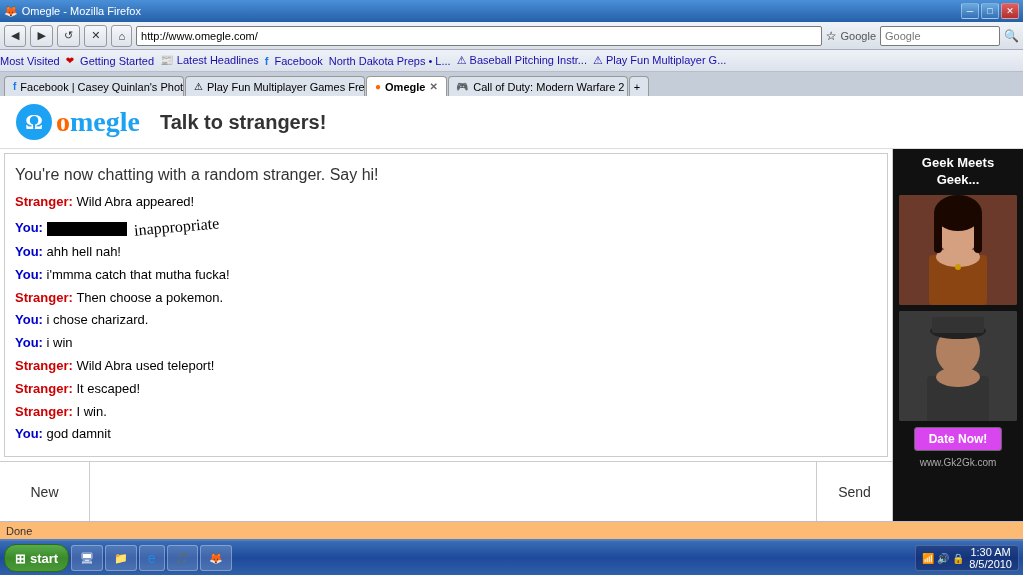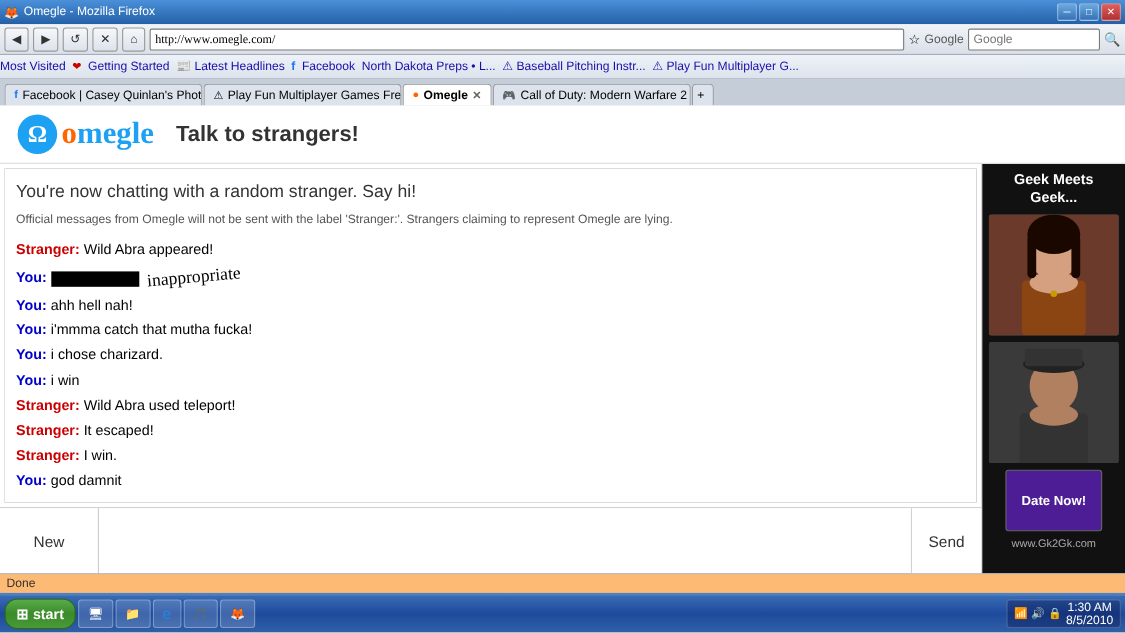--- a/index.html
+++ b/index.html
@@ -28,21 +28,21 @@
       height: 28px; display: flex; align-items: center; padding: 0 4px; gap: 4px;
       border-bottom: 1px solid #aab;
     }
     .nav-btn {
       height: 22px; padding: 0 6px; font-size: 11px; border: 1px solid #999;
       background: linear-gradient(180deg, #f5f7fa 0%, #dde3ec 100%);
       border-radius: 3px; cursor: pointer; color: #333;
     }
     .address-bar {
       flex: 1; height: 20px; border: 1px solid #7a7a7a; background: white;
-      padding: 0 4px; font-size: 11px; border-radius: 2px; font-family: Liberation Serif, serif;
+      padding: 0 4px; font-size: 11px; border-radius: 2px;
     }
     .search-box {
       width: 120px; height: 20px; border: 1px solid #7a7a7a; background: white;
       padding: 0 4px; font-size: 11px; border-radius: 2px;
     }
 
     .bookmarks-bar {
       background: linear-gradient(180deg, #eef2f8 0%, #dde3ec 100%);
       height: 22px; display: flex; align-items: center; padding: 0 0; gap: 6px;
       border-bottom: 1px solid #bbc; font-size: 11px;
@@ -103,40 +103,40 @@
     }
     .new-btn {
       width: 90px; background: white; border: none; border-right: 1px solid #ccc;
       font-size: 14px; cursor: pointer; color: #333; font-weight: normal;
     }
     .chat-input {
       flex: 1; border: none; outline: none; padding: 8px; font-size: 13px; resize: none;
       background: white;
     }
     .send-btn {
-      width: 64px; background: white; border: none; border-left: 1px solid #ccc;
+      width: 76px; background: white; border: none; border-left: 1px solid #ccc;
       font-size: 14px; cursor: pointer; color: #333;
     }
 
     
     .sidebar-ad {
       width: 130px; background: #111; display: flex; flex-direction: column;
       align-items: center; padding: 6px; gap: 6px; font-size: 11px;
     }
     .ad-title { color: white; font-size: 13px; font-weight: bold; text-align: center; line-height: 1.3; }
     .ad-photo {
       width: 118px; height: 110px; background: #555; border-radius: 2px; overflow: hidden;
       display: flex; align-items: center; justify-content: center;
     }
     .ad-photo2 {
       width: 118px; height: 110px; background: #444; border-radius: 2px; overflow: hidden;
       display: flex; align-items: center; justify-content: center;
     }
     .date-now-btn {
-      background: #4c1d95; color: white; padding: 20px 14px; border-radius: 3px;
+      background: #d946ef; color: white; padding: 4px 14px; border-radius: 3px;
       font-size: 12px; font-weight: bold; cursor: pointer; border: 1px solid #666;
     }
     .ad-url { color: #aaa; font-size: 10px; }
 
     
     .chat-log::-webkit-scrollbar { width: 12px; }
     .chat-log::-webkit-scrollbar-track { background: #f0f0f0; }
     .chat-log::-webkit-scrollbar-thumb { background: #aaa; border: 1px solid #999; }
 
     
@@ -247,40 +247,43 @@
           <span style="font-size:28px;font-weight:bold;font-family:serif;color:#1da1f2;"><span style="color:#ff6600;">o</span>megle</span>
         </div>
         <span class="tagline">Talk to strangers!</span>
       </div>
 
       <div class="chat-section">
         <div class="chat-main">
 
           <div class="chat-log">
             <div class="chat-notice">You're now chatting with a random stranger. Say hi!</div>
-            <div class="chat-notice-warn">Official messages from Omegle will not be sent with the label 'Stranger:'. Strangers claiming to represent Omegle are lying.</div>
 
             <div class="chat-line">
               <span class="speaker-stranger">Stranger: </span>
               <span class="chat-text">Wild Abra appeared!</span>
             </div>
             <div class="chat-line">
               <span class="speaker-you">You: </span>
               <span class="chat-text">
                 <span class="blacked-out"></span>
                 <span class="handwritten">inappropriate</span>
               </span>
             </div>
             <div class="chat-line">
               <span class="speaker-you">You: </span>
               <span class="chat-text">ahh hell nah!</span>
             </div>
             <div class="chat-line">
               <span class="speaker-you">You: </span>
               <span class="chat-text">i'mmma catch that mutha fucka!</span>
+            </div>
+            <div class="chat-line">
+              <span class="speaker-stranger">Stranger: </span>
+              <span class="chat-text">Then choose a pokemon.</span>
             </div>
             <div class="chat-line">
               <span class="speaker-you">You: </span>
               <span class="chat-text">i chose charizard.</span>
             </div>
             <div class="chat-line">
               <span class="speaker-you">You: </span>
               <span class="chat-text">i win</span>
             </div>
             <div class="chat-line">

